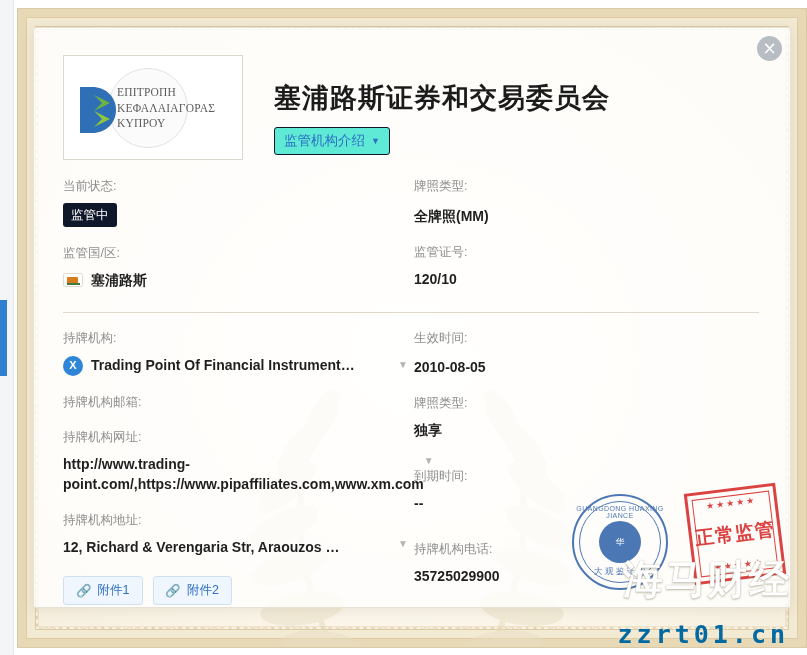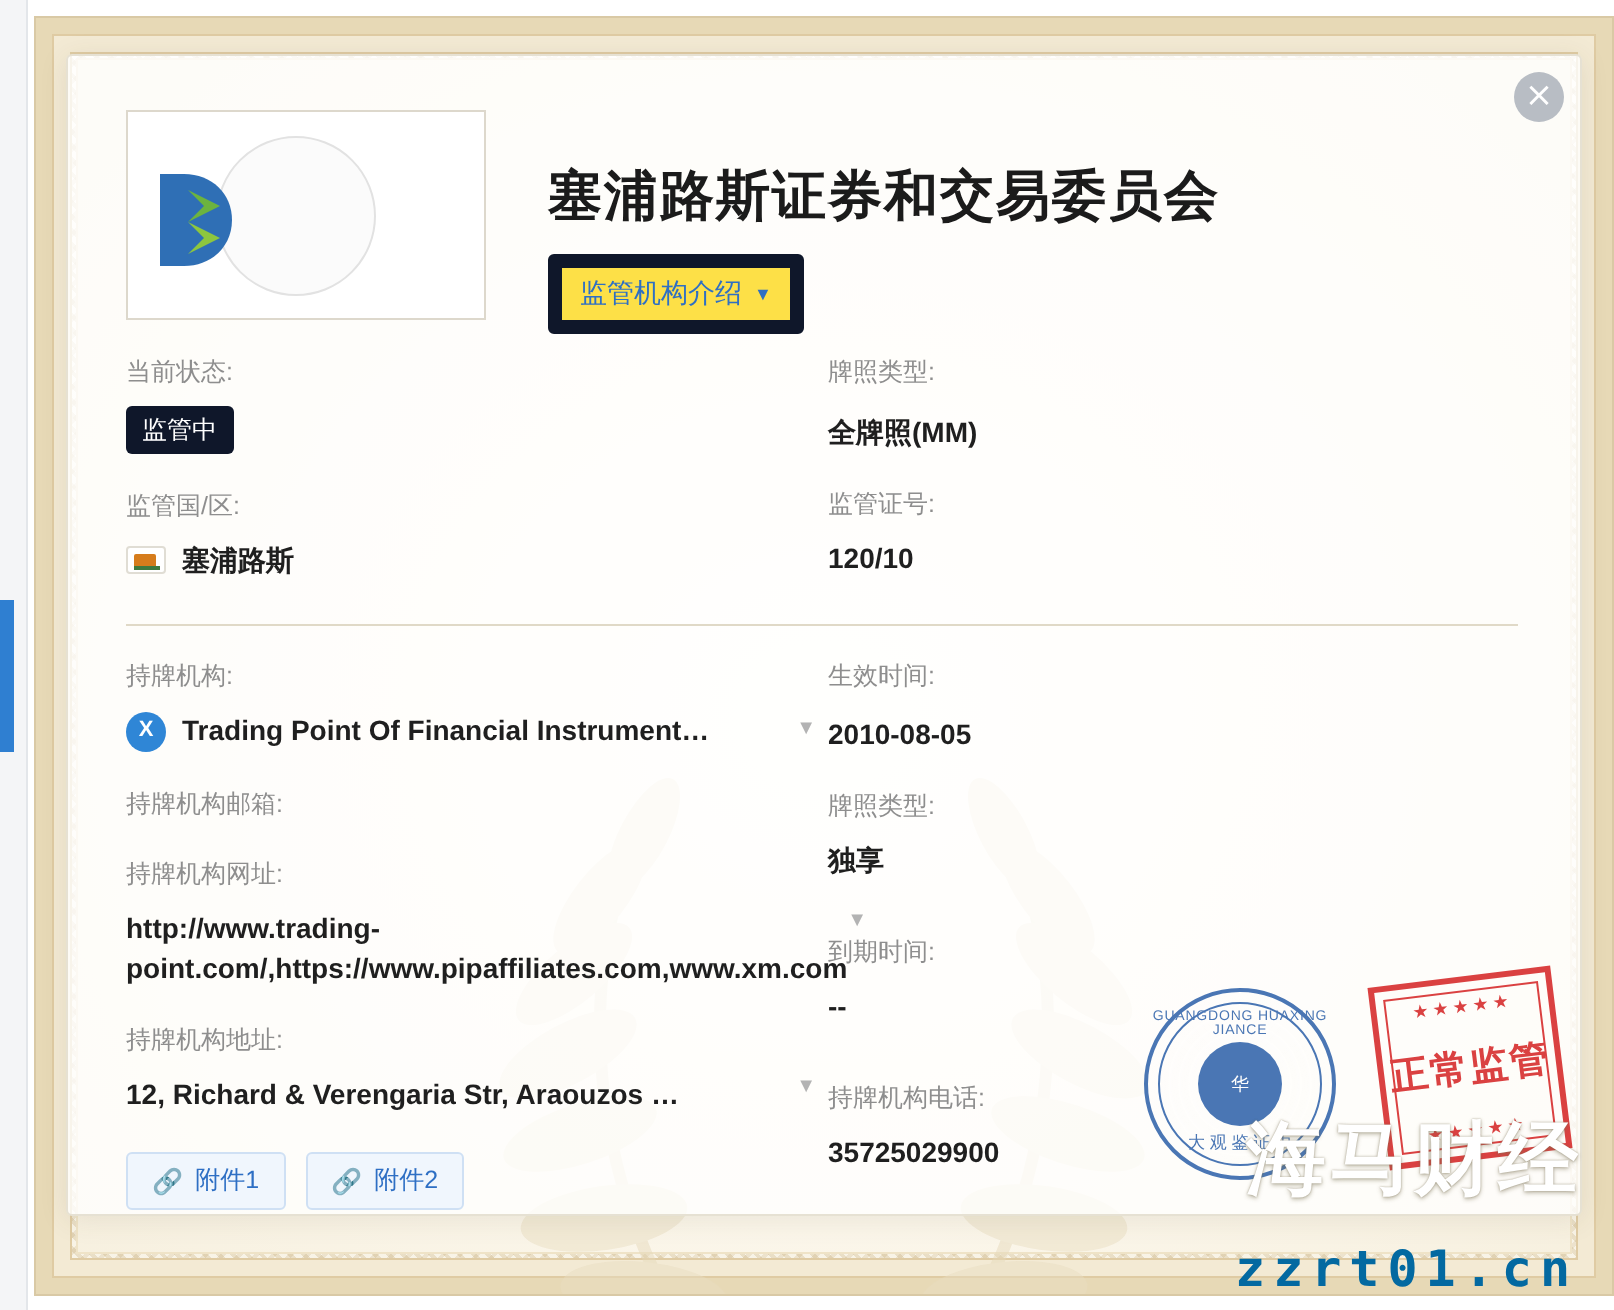--- a/index.html
+++ b/index.html
@@ -106,21 +106,21 @@
   }
   .title {
     position: absolute; left: 240px; top: 52px;
     font-size: 27px; font-weight: bold; color: #1b1b1b;
     letter-spacing: 1px;
   }
   .intro-chip {
     position: absolute; left: 240px; top: 99px;
     display: inline-flex; align-items: center; gap: 6px;
     padding: 4px 9px;
-    background: #fde047; border: 7px solid #0f172a; border-radius: 3px;
+    background: #5eead4; border: 1px solid #0f172a; border-radius: 3px;
     color: #2e6fc4; font-size: 13.5px; cursor: pointer;
   }
   .chip-caret { font-size: 9px; color: #2e6fc4; }
 
   
   .body { position: absolute; left: 0; top: 150px; width: 100%; }
   .col-l { position: absolute; left: 29px; width: 345px; }
   .col-r { position: absolute; left: 380px; width: 345px; }
 
   .field { margin-bottom: 18px; }
@@ -286,20 +286,25 @@
 
   <div class="header">
     <div class="logo-box">
       <div class="logo-inner">
         <div class="logo-circle"></div>
         <svg class="logo-mark" width="46" height="58" viewBox="0 0 46 58">
           <path d="M4 6 L4 52 L16 52 C30 52 40 42 40 29 C40 16 30 6 16 6 Z" fill="#2f6fb5"></path>
           <path d="M18 14 L34 22 L18 30 L26 22 Z" fill="#6cb33f"></path>
           <path d="M18 30 L34 38 L18 46 L26 38 Z" fill="#8dc63f"></path>
         </svg>
+        <div class="logo-text">
+          <div>ΕΠΙΤΡΟΠΗ</div>
+          <div>ΚΕΦΑΛΑΙΑΓΟΡΑΣ</div>
+          <div>ΚΥΠΡΟΥ</div>
+        </div>
       </div>
     </div>
 
     <div class="title">塞浦路斯证券和交易委员会</div>
 
     <div class="intro-chip">
       <span>监管机构介绍</span>
       <span class="chip-caret">▼</span>
     </div>
   </div>

